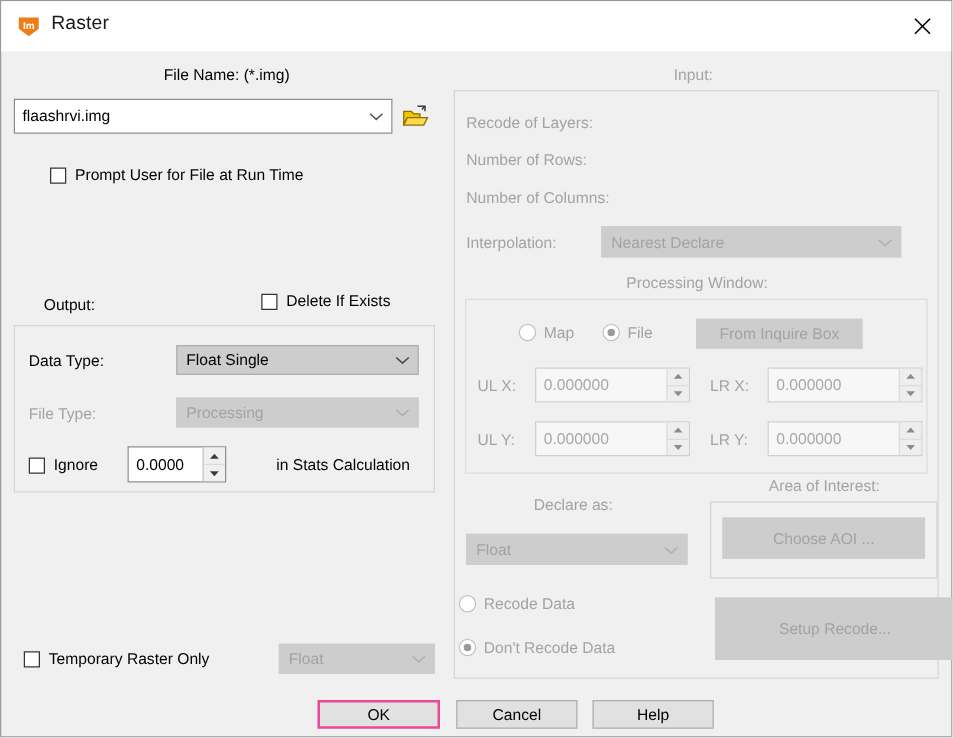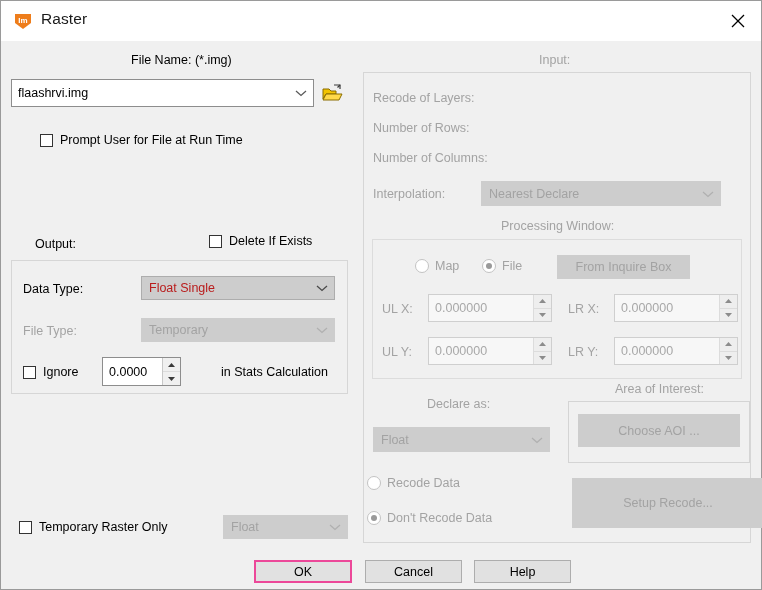--- a/index.html
+++ b/index.html
@@ -106,21 +106,21 @@
     position: absolute;
     background: #cdcdcd;
     border: 1px solid #adadad;
     box-sizing: border-box;
     display: flex;
     align-items: center;
   }
   .combo .val {
     padding-left: 7px;
     font-size: 12.5px;
-    color: #b91c1c;
+    color: #000000;
     flex: 1;
     white-space: nowrap;
     overflow: hidden;
   }
   .combo.dis { background: #cdcdcd; border-color: #cdcdcd; }
   .combo.dis .val { color: #a3a3a3; }
 
   
   .cb {
     position: absolute;
@@ -310,21 +310,21 @@
     <div class="arrow">
       <svg width="12" height="8" viewBox="0 0 12 8">
         <polyline points="1,2 6,6.5 11,2" fill="none" stroke="#4a4a4a" stroke-width="1.3"></polyline>
       </svg>
     </div>
   </div>
 
   <div class="lbl dis" style="left:22px; top:323px;">File Type:</div>
 
   <div class="combo dis" style="left:140px; top:317px; width:194px; height:24px;">
-    <div class="val">Temporary</div>
+    <div class="val">Processing</div>
     <div class="arrow">
       <svg width="12" height="8" viewBox="0 0 12 8">
         <polyline points="1,2 6,6.5 11,2" fill="none" stroke="#b0b0b0" stroke-width="1.3"></polyline>
       </svg>
     </div>
   </div>
 
   <div class="cb" style="left:22px; top:364px;">
     <div class="box"></div>
     <div class="txt">Ignore</div>

